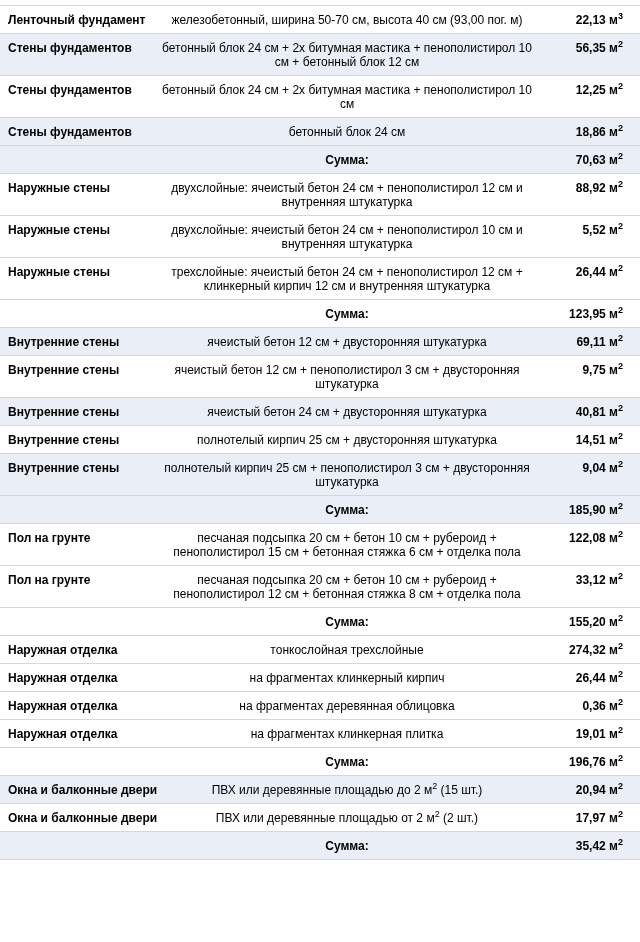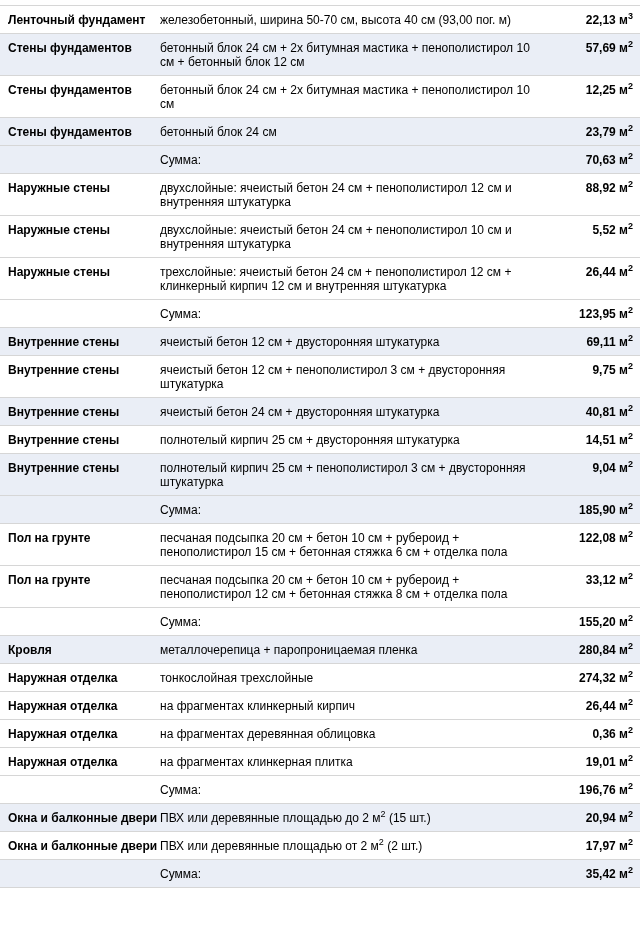--- a/index.html
+++ b/index.html
@@ -10,51 +10,51 @@
   }
   .page{padding-top:5px;}
   table.specs{
     width:640px;border-collapse:collapse;table-layout:fixed;
     border-top:1px solid #d6d6d6;border-bottom:1px solid #d6d6d6;
   }
   table.specs tr{border-top:1px solid #d6d6d6;}
   table.specs tr:first-child{border-top:none;}
   td{vertical-align:top;padding:7px 0 6px 0;line-height:14px;}
   td.c-label{width:152px;padding-left:8px;font-weight:bold;overflow:hidden;}
-  td.c-desc{width:374px;}
-  td.c-val{text-align:right;padding-right:7px;font-weight:bold;white-space:nowrap;}
+  td.c-desc{width:374px;text-align:center;}
+  td.c-val{text-align:right;padding-right:17px;font-weight:bold;white-space:nowrap;}
   tr.shaded{background:#eaeef6;}
-  tr.sum td.c-desc{font-weight:normal;}
+  tr.sum td.c-desc{font-weight:bold;}
   sup{font-size:9px;line-height:0;}
 </style>
 </head>
 <body>
 
 <div class="page">
   <table class="specs">
     <tbody id="rows-container">
         <tr>
     <td class="c-label">Ленточный фундамент</td>
     <td class="c-desc"><span class="d-pre">железобетонный, ширина 50-70 см, высота 40 см (93,00 пог. м)</span><sup class="d-sup"></sup><span class="d-post"></span></td>
     <td class="c-val"><span class="v-num">22,13 </span><span class="v-unit">м</span><sup class="v-sup">3</sup></td>
   </tr>
         <tr class="shaded">
     <td class="c-label">Стены фундаментов</td>
     <td class="c-desc"><span class="d-pre">бетонный блок 24 см + 2х битумная мастика + пенополистирол 10 см + бетонный блок 12 см</span><sup class="d-sup"></sup><span class="d-post"></span></td>
-    <td class="c-val"><span class="v-num">57,69 </span><span class="v-unit">м</span><sup class="v-sup">2</sup></td>
+    <td class="c-val"><span class="v-num">56,35 </span><span class="v-unit">м</span><sup class="v-sup">2</sup></td>
   </tr>
         <tr>
     <td class="c-label">Стены фундаментов</td>
     <td class="c-desc"><span class="d-pre">бетонный блок 24 см + 2х битумная мастика + пенополистирол 10 см</span><sup class="d-sup"></sup><span class="d-post"></span></td>
     <td class="c-val"><span class="v-num">12,25 </span><span class="v-unit">м</span><sup class="v-sup">2</sup></td>
   </tr>
         <tr class="shaded">
     <td class="c-label">Стены фундаментов</td>
     <td class="c-desc"><span class="d-pre">бетонный блок 24 см</span><sup class="d-sup"></sup><span class="d-post"></span></td>
-    <td class="c-val"><span class="v-num">23,79 </span><span class="v-unit">м</span><sup class="v-sup">2</sup></td>
+    <td class="c-val"><span class="v-num">18,86 </span><span class="v-unit">м</span><sup class="v-sup">2</sup></td>
   </tr>
         <tr class="shaded sum">
     <td class="c-label"></td>
     <td class="c-desc"><span class="d-pre">Сумма:</span><sup class="d-sup"></sup><span class="d-post"></span></td>
     <td class="c-val"><span class="v-num">70,63 </span><span class="v-unit">м</span><sup class="v-sup">2</sup></td>
   </tr>
         <tr>
     <td class="c-label">Наружные стены</td>
     <td class="c-desc"><span class="d-pre">двухслойные: ячеистый бетон 24 см + пенополистирол 12 см и внутренняя штукатурка</span><sup class="d-sup"></sup><span class="d-post"></span></td>
     <td class="c-val"><span class="v-num">88,92 </span><span class="v-unit">м</span><sup class="v-sup">2</sup></td>
@@ -112,25 +112,20 @@
         <tr>
     <td class="c-label">Пол на грунте</td>
     <td class="c-desc"><span class="d-pre">песчаная подсыпка 20 см + бетон 10 см + рубероид + пенополистирол 12 см + бетонная стяжка 8 см + отделка пола</span><sup class="d-sup"></sup><span class="d-post"></span></td>
     <td class="c-val"><span class="v-num">33,12 </span><span class="v-unit">м</span><sup class="v-sup">2</sup></td>
   </tr>
         <tr class="sum">
     <td class="c-label"></td>
     <td class="c-desc"><span class="d-pre">Сумма:</span><sup class="d-sup"></sup><span class="d-post"></span></td>
     <td class="c-val"><span class="v-num">155,20 </span><span class="v-unit">м</span><sup class="v-sup">2</sup></td>
   </tr>
-        <tr class="shaded">
-    <td class="c-label">Кровля</td>
-    <td class="c-desc"><span class="d-pre">металлочерепица + паропроницаемая пленка</span><sup class="d-sup"></sup><span class="d-post"></span></td>
-    <td class="c-val"><span class="v-num">280,84 </span><span class="v-unit">м</span><sup class="v-sup">2</sup></td>
-  </tr>
         <tr>
     <td class="c-label">Наружная отделка</td>
     <td class="c-desc"><span class="d-pre">тонкослойная трехслойные</span><sup class="d-sup"></sup><span class="d-post"></span></td>
     <td class="c-val"><span class="v-num">274,32 </span><span class="v-unit">м</span><sup class="v-sup">2</sup></td>
   </tr>
         <tr>
     <td class="c-label">Наружная отделка</td>
     <td class="c-desc"><span class="d-pre">на фрагментах клинкерный кирпич</span><sup class="d-sup"></sup><span class="d-post"></span></td>
     <td class="c-val"><span class="v-num">26,44 </span><span class="v-unit">м</span><sup class="v-sup">2</sup></td>
   </tr>

